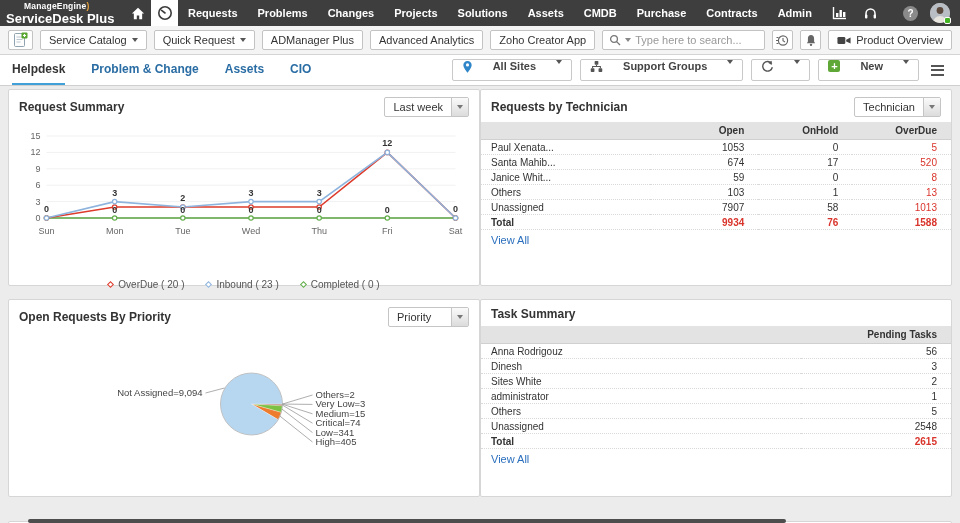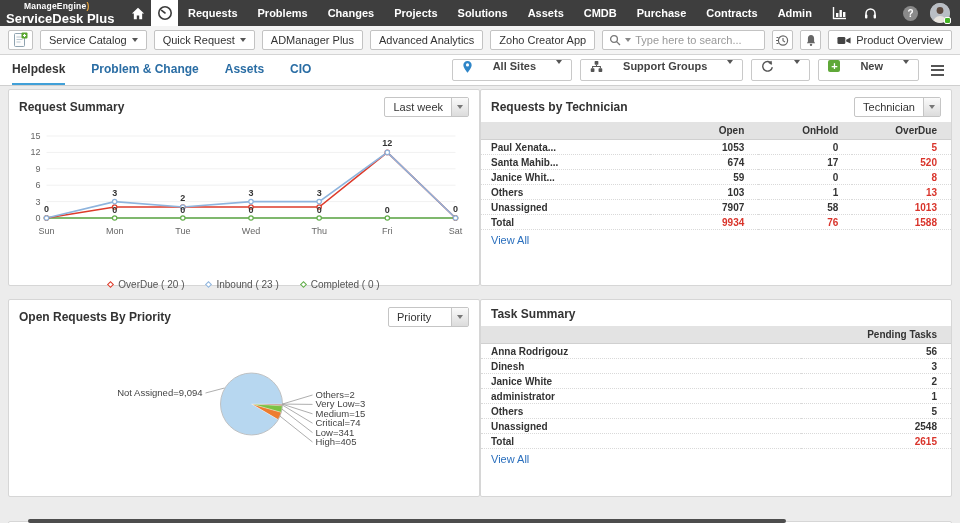--- a/index.html
+++ b/index.html
@@ -54,21 +54,21 @@
   .panel-hd { display:flex; justify-content:space-between; align-items:center; padding:7px 10px 5px; }
   .panel-title { font-size:12px; font-weight:bold; color:#333; }
 
   .select { display:flex; height:20px; border:1px solid #c5c5c5; border-radius:2px; background:#fff; font-size:11px; cursor:pointer; }
   .select-value { padding:3px 8px; min-width:62px; color:#333; }
   .select-btn { width:17px; background:linear-gradient(#fafafa,#dcdcdc); border-left:1px solid #c5c5c5; display:flex; align-items:center; justify-content:center; }
 
   table { width:100%; border-collapse:collapse; font-size:10px; color:#333; }
   th { background:#e3e3e3; padding:3px 14px; text-align:right; font-weight:bold; border-bottom:1px solid #d0d0d0; }
   th:first-child { text-align:left; padding-left:10px; }
-  td { padding:1.5px 14px; text-align:right; border-bottom:1px dotted #d9d9d9;font-weight:bold; }
+  td { padding:1.5px 14px; text-align:right; border-bottom:1px dotted #d9d9d9; }
   td:first-child { text-align:left; padding-left:10px; }
   .red { color:#d9342b; }
   tr.total td { font-weight:bold; border-bottom:1px dotted #d9d9d9; }
   tr.total td:not(:first-child) { color:#d9342b; }
   table.t4 th:nth-child(1){width:36%;} table.t4 th:nth-child(2){width:23%;} table.t4 th:nth-child(3){width:20%;} table.t4 th:nth-child(4){width:21%;}
   table.t2 th:nth-child(1){width:68%;}
   .view-all { display:inline-block; color:#2a6fbd; font-size:11px; padding:4px 10px 0; text-decoration:none; cursor:pointer; }
 
   .axis { font-size:9px; fill:#666; font-family:"Liberation Sans",sans-serif; }
   .dlabel { font-size:9px; font-weight:bold; fill:#333; font-family:"Liberation Sans",sans-serif; }
@@ -440,21 +440,21 @@
           <tbody>
             <tr>
               <td>Anna Rodrigouz</td>
               <td>56</td>
             </tr>
             <tr>
               <td>Dinesh</td>
               <td>3</td>
             </tr>
             <tr>
-              <td>Janice White</td>
+              <td>Sites White</td>
               <td>2</td>
             </tr>
             <tr>
               <td>administrator</td>
               <td>1</td>
             </tr>
             <tr>
               <td>Others</td>
               <td>5</td>
             </tr>

